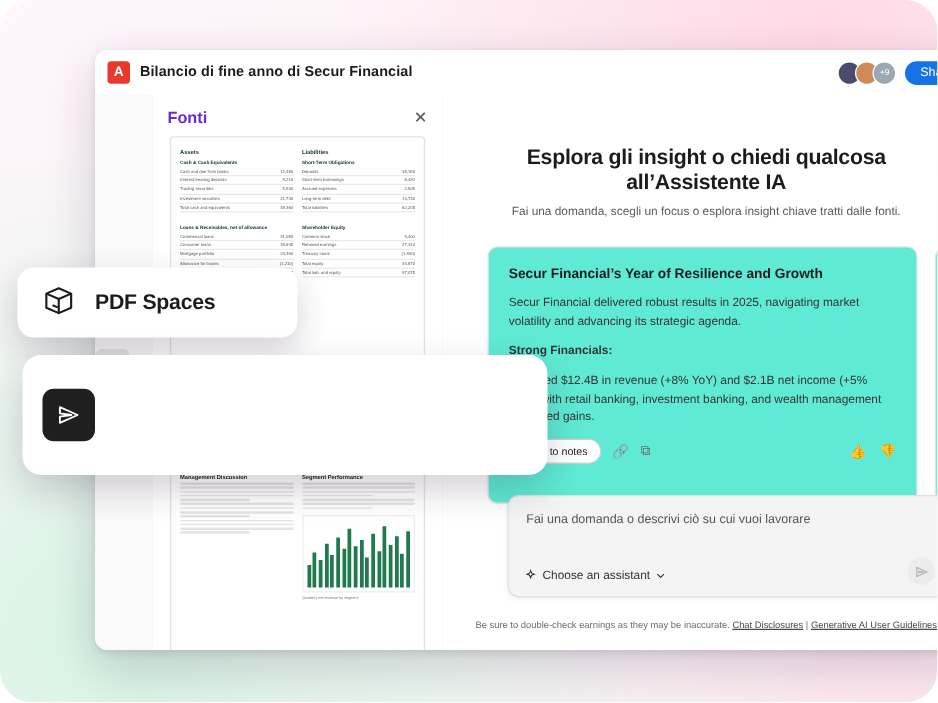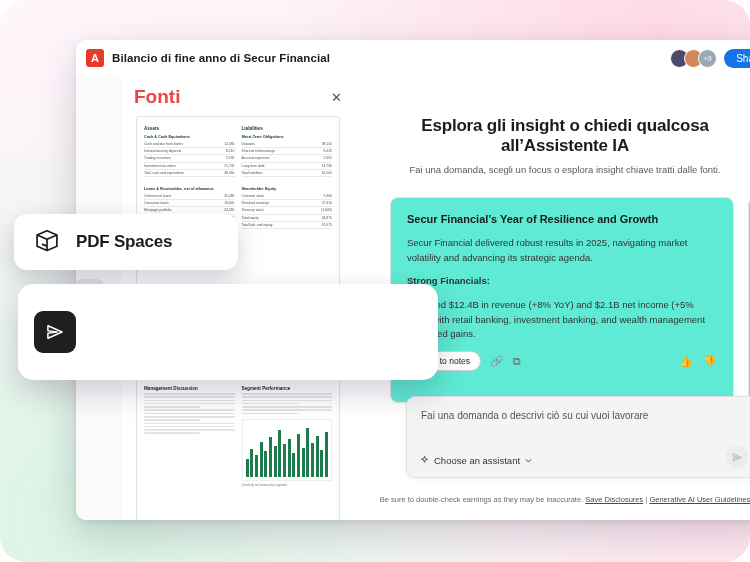--- a/index.html
+++ b/index.html
@@ -65,21 +65,21 @@
   .rail-bottom{margin-top:auto;margin-bottom:14px;display:flex;flex-direction:column;align-items:center;}
 
   
   .sources{
     position:absolute;left:46px;top:36px;width:232px;bottom:0;background:#fff;
     border-right:1px solid #ececec;
   }
   .sources-head{
     display:flex;align-items:center;padding:10px 12px 8px 12px;
   }
-  .sources-title{font-size:19px;color:#ef4444;font-weight:bold;}
+  .sources-title{font-size:13px;color:#6d28d9;font-weight:bold;}
   .sources-close{margin-left:auto;font-size:13px;color:#555;line-height:1;}
   .thumb{
     margin:0 14px 10px 14px;border:1px solid #e2e2e2;border-radius:3px;background:#fff;
     overflow:hidden;box-shadow:0 1px 2px rgba(0,0,0,.05);
   }
   .thumb-green{height:250px;background:#ffffff;padding:0;}
   .tg-head{background:#caf0d4;padding:6px 7px 5px 7px;}
   .tg-brand{font-size:4.2px;color:#2f6b46;letter-spacing:.3px;}
   .tg-title{font-size:10px;color:#14361f;font-weight:bold;margin-top:1px;}
   .tg-sub{font-size:3.6px;color:#3c6e50;margin-top:2px;}
@@ -423,21 +423,21 @@
         </div>
         <div class="send-circle">
           <svg width="11" height="11" viewBox="0 0 24 24" fill="none" stroke="#b5b5b5" stroke-width="2">
             <path d="M3 20l18-8L3 4v6l12 2-12 2z"></path>
           </svg>
         </div>
       </div>
 
       <div class="disclaimer">
         <span>Be sure to double-check earnings as they may be inaccurate.</span>
-        <a href="#">Save Disclosures</a>
+        <a href="#">Chat Disclosures</a>
         <span>|</span>
         <a href="#">Generative AI User Guidelines</a>
       </div>
     </div>
   </div>
 
   <div class="pdf-spaces">
     <svg width="34" height="34" viewBox="0 0 48 48" fill="none" stroke="#1b1b1b" stroke-width="2.4" stroke-linejoin="round">
       <path d="M10 14l14-6 14 6-14 6z"></path>
       <path d="M10 14v16l14 6 14-6V14"></path>

